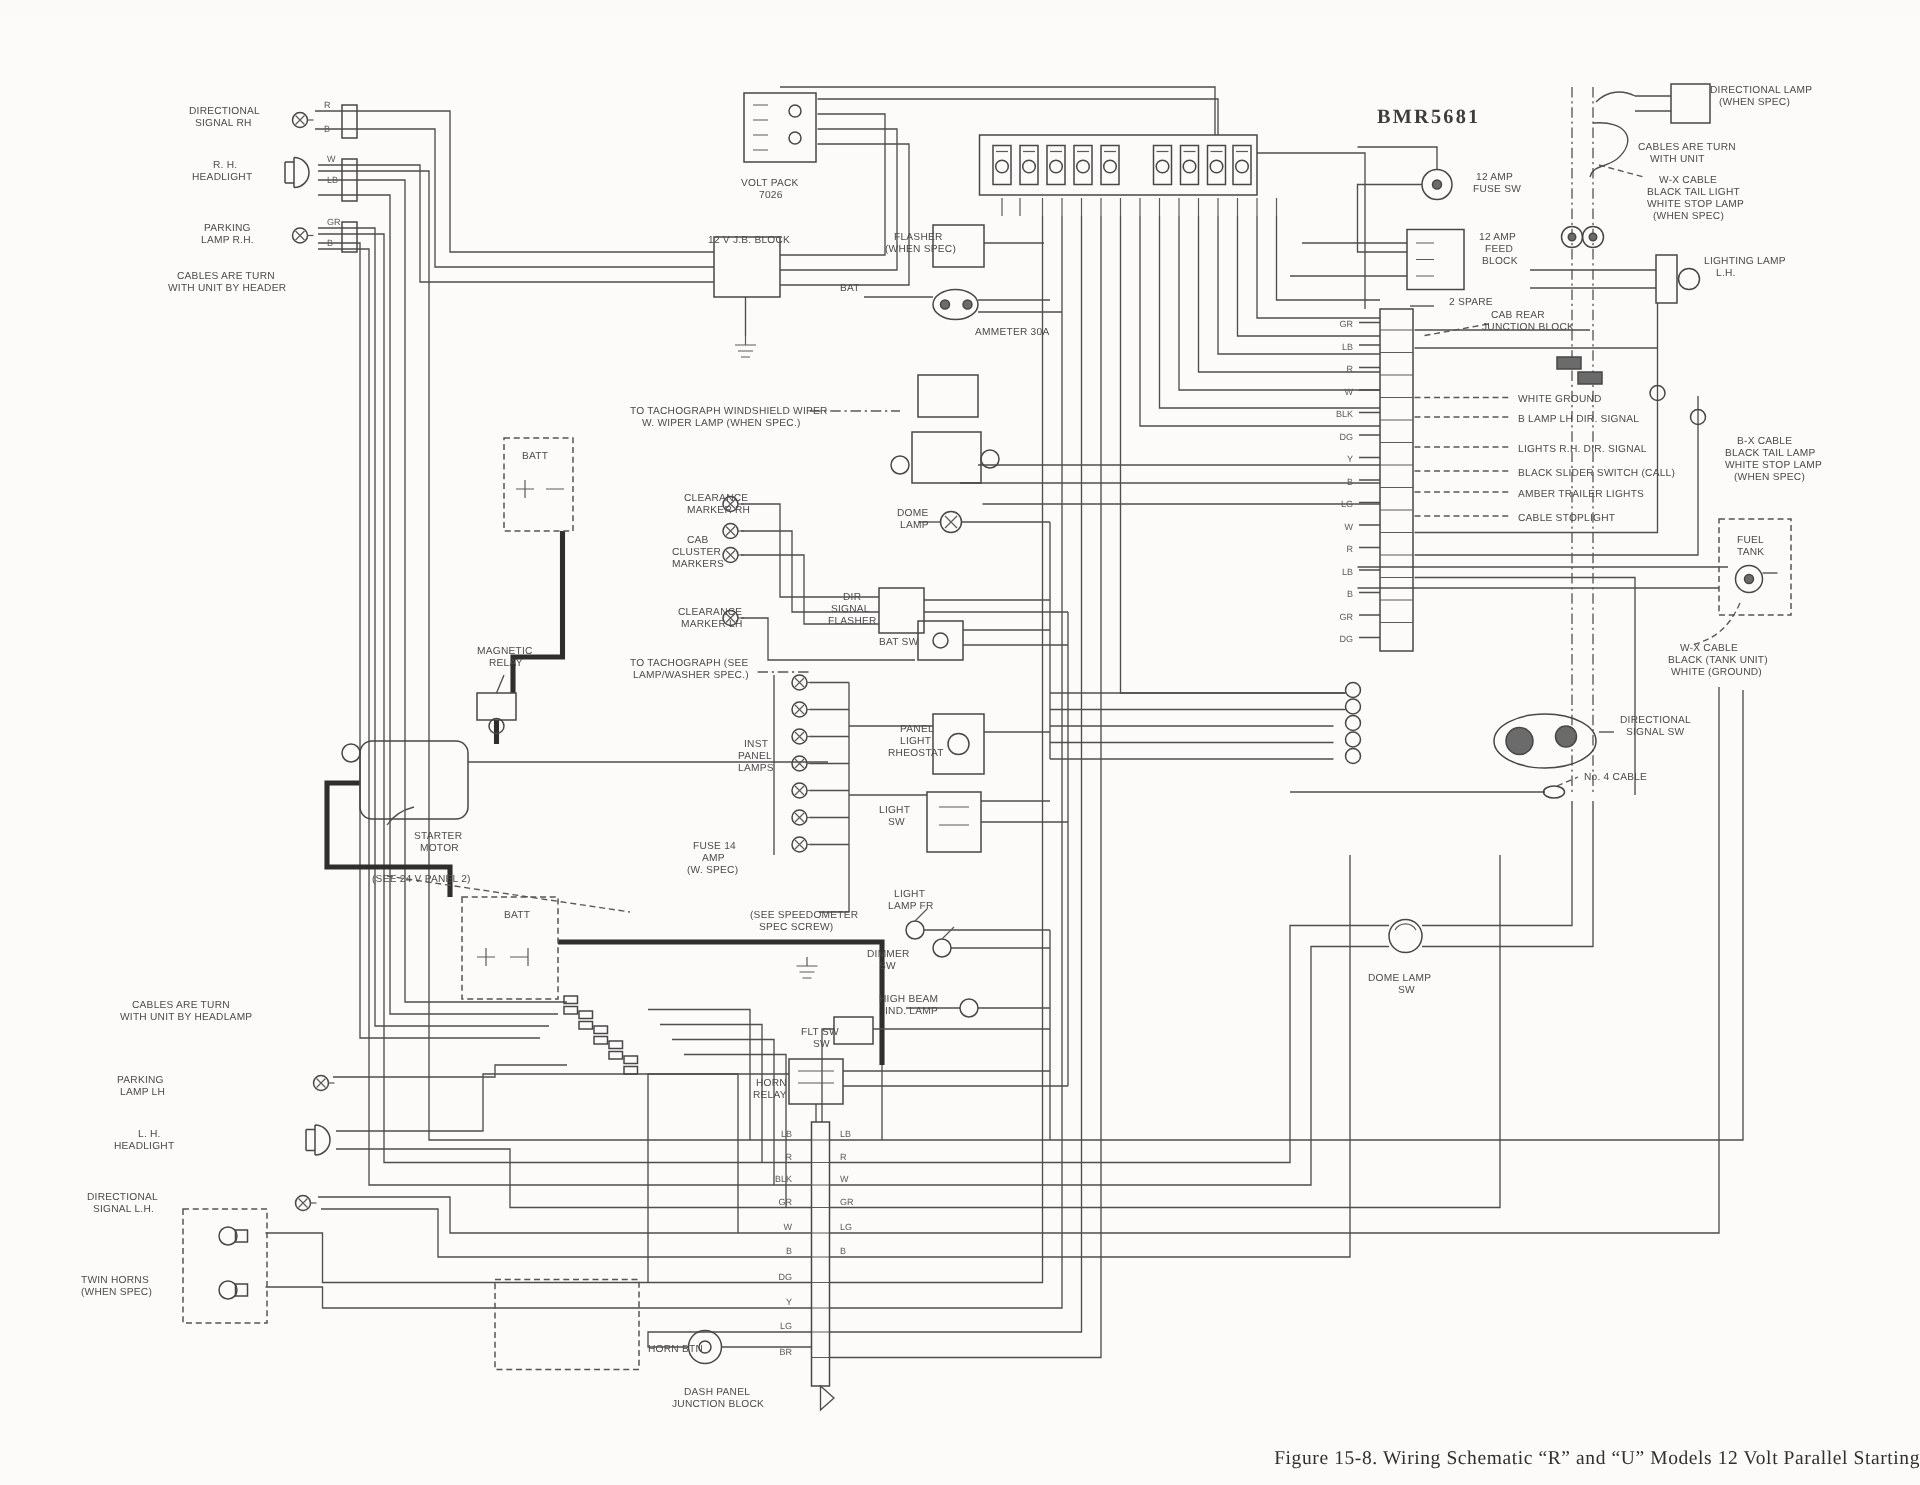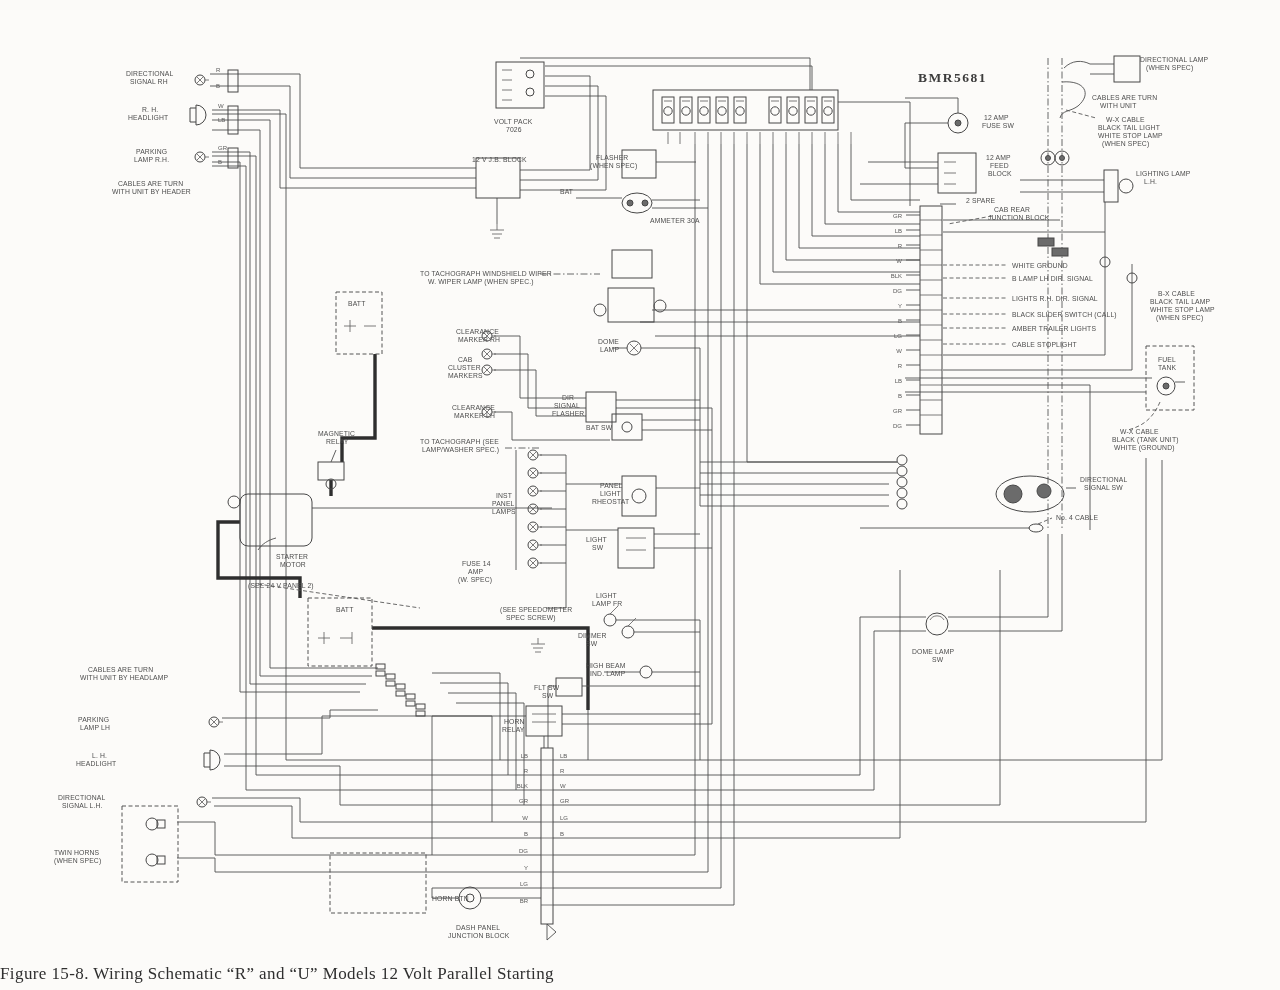--- a/index.html
+++ b/index.html
@@ -12,22 +12,22 @@
   .wd {stroke:#585858;stroke-width:.9;fill:none;stroke-dasharray:4 2.5;}
   .wdd{stroke:#585858;stroke-width:.9;fill:none;stroke-dasharray:7 2.5 1.5 2.5;}
   .cmp{stroke:#474747;stroke-width:1;fill:none;}
   .cmf{stroke:#474747;stroke-width:1;fill:#6b6b6b;}
   .cmd{stroke:#555;stroke-width:1;fill:none;stroke-dasharray:4 2.5;}
   .lb {font-family:"Liberation Sans",sans-serif;fill:#4c4c4c;}
   .t  {font-size:6.8px;letter-spacing:.15px;}
   .c  {font-size:6px;fill:#595959;}
   .b  {font-size:13.5px;font-weight:bold;letter-spacing:1.5px;fill:#3c3c3c;
        font-family:"Liberation Serif",serif;}
-  #caption{position:absolute;left:0;right:0;top:954px;text-align:left;
-           font-family:"Liberation Serif",serif;font-size:17px;color:#2f2f2f;
+  #caption{position:absolute;left:0;right:0;top:954px;text-align:right;
+           font-family:"Liberation Serif",serif;font-size:13px;color:#2f2f2f;
            letter-spacing:.4px;}
 </style>
 </head>
 <body>
 <div id="page">
 
 <svg id="schematic" width="1280" height="990" viewBox="0 0 1280 990">
   <defs>
     <g id="lamp">
           <circle r="5" class="cmp"></circle>

